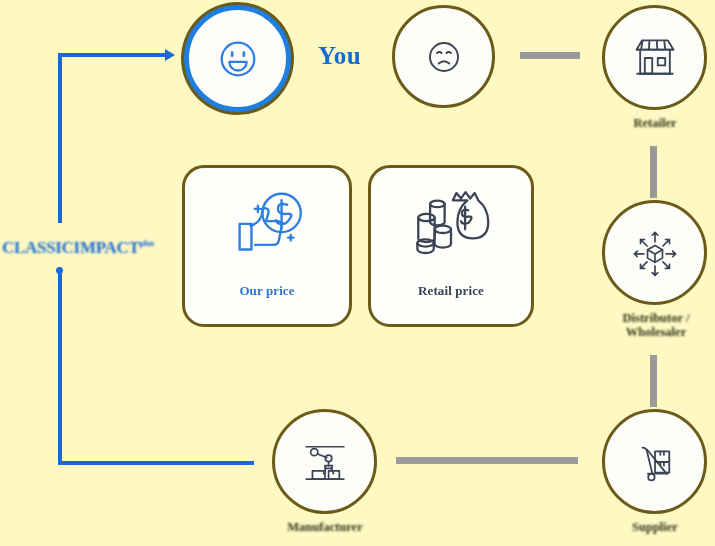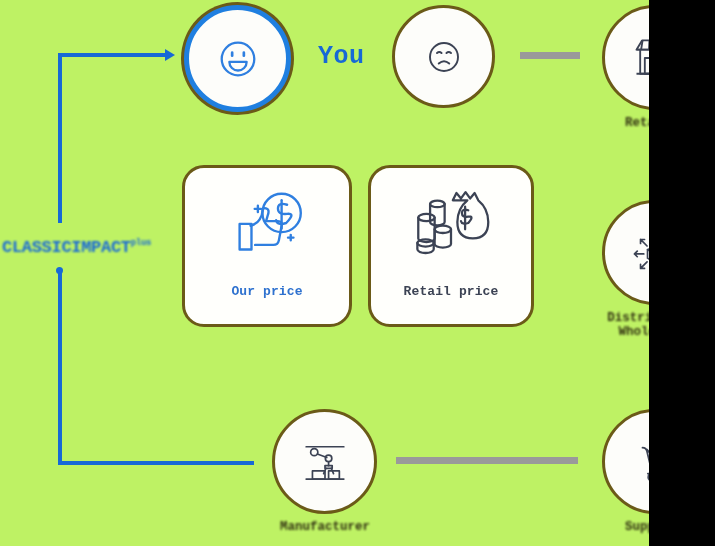--- a/index.html
+++ b/index.html
@@ -1,20 +1,20 @@
 <!DOCTYPE html>
 <html><head>
 <meta charset="utf-8">
 <style>
   html,body{margin:0;padding:0;background:#000;}
   #stage{
     position:relative;
-    width:649px;height:546px;
-    background:#bef264;
-    font-family:Liberation Mono, monospace;
+    width:715px;height:546px;
+    background:#fef9c3;
+    font-family:Liberation Serif, serif;
     overflow:hidden;
   }
 
   
   .node{
     position:absolute;
     border-radius:50%;
     background:#fdfdfa;
     display:flex;align-items:center;justify-content:center;
     box-sizing:border-box;

